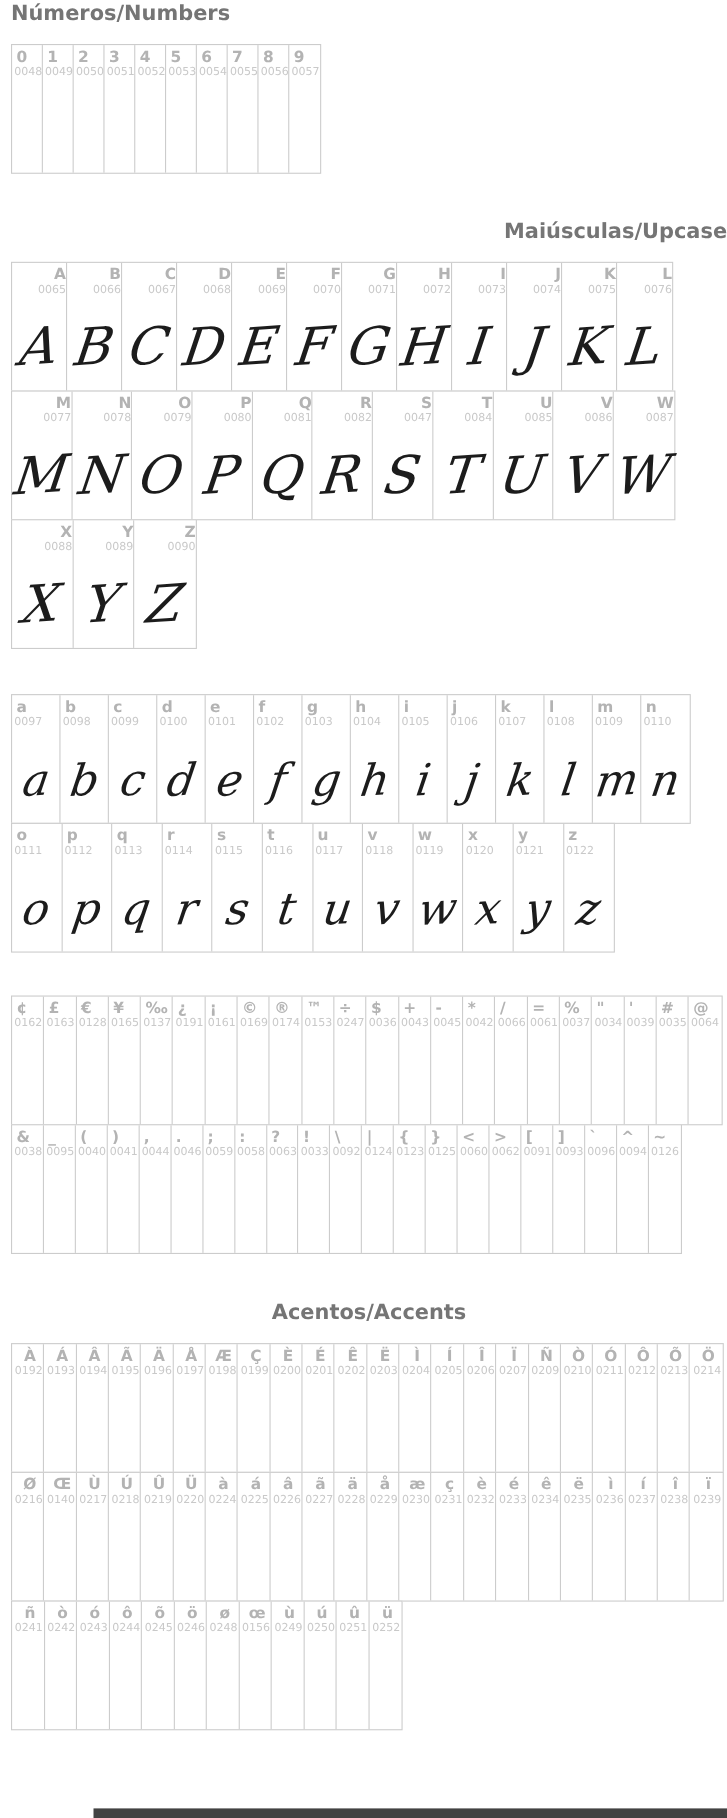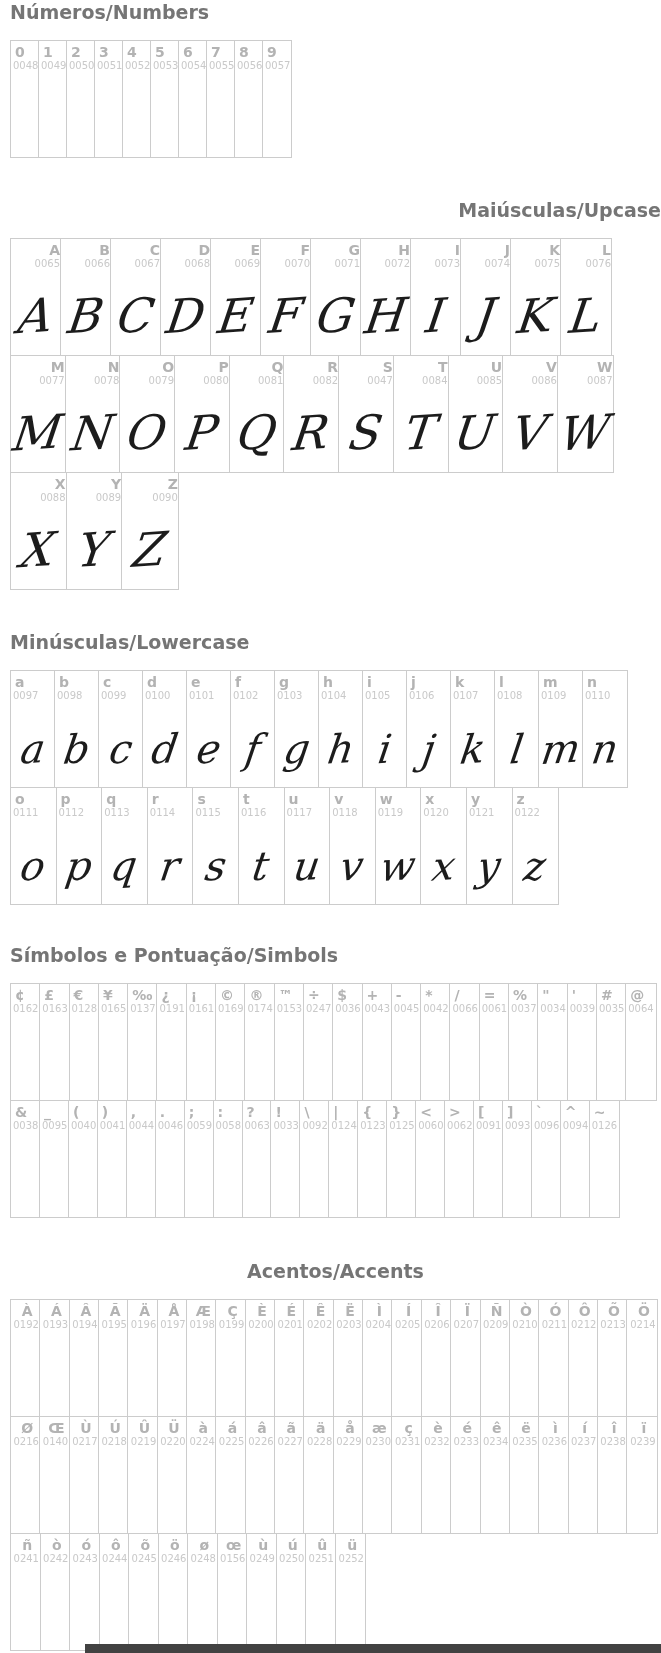--- a/index.html
+++ b/index.html
@@ -258,21 +258,20 @@
           <div class="cell">
             <div class="cell-char">Z</div>
             <div class="cell-code">0090</div>
             <div class="cell-glyph">Z</div>
           </div>
         </div>
       </div>
   </div>
 
   <div class="sec sec-lowercase" id="sec-lowercase">
-    <h2 class="section-title">Minúsculas/Lowercase</h2>
     <div class="rows">
         <div class="char-row row-0">
           <div class="cell">
             <div class="cell-char">a</div>
             <div class="cell-code">0097</div>
             <div class="cell-glyph">a</div>
           </div>
           <div class="cell">
             <div class="cell-char">b</div>
             <div class="cell-code">0098</div>
@@ -398,21 +397,20 @@
           <div class="cell">
             <div class="cell-char">z</div>
             <div class="cell-code">0122</div>
             <div class="cell-glyph">z</div>
           </div>
         </div>
       </div>
   </div>
 
   <div class="sec sec-symbols" id="sec-symbols">
-    <h2 class="section-title">Símbolos e Pontuação/Simbols</h2>
     <div class="rows">
         <div class="char-row row-0">
           <div class="cell">
             <div class="cell-char">¢</div>
             <div class="cell-code">0162</div>
           </div>
           <div class="cell">
             <div class="cell-char">£</div>
             <div class="cell-code">0163</div>
           </div>

